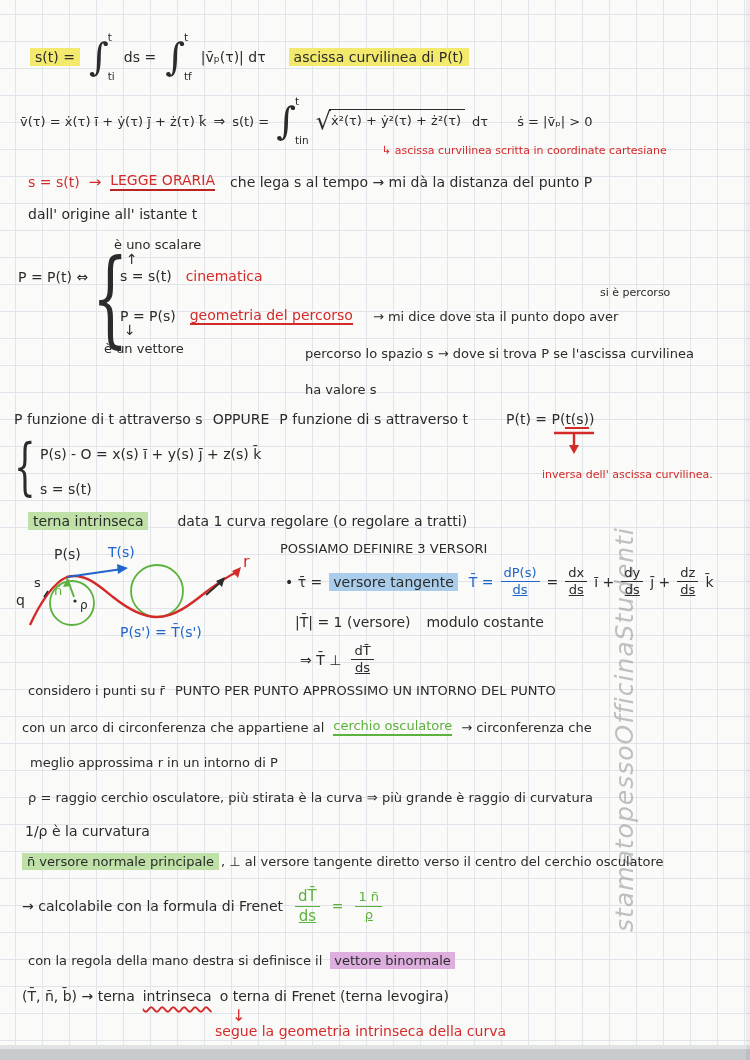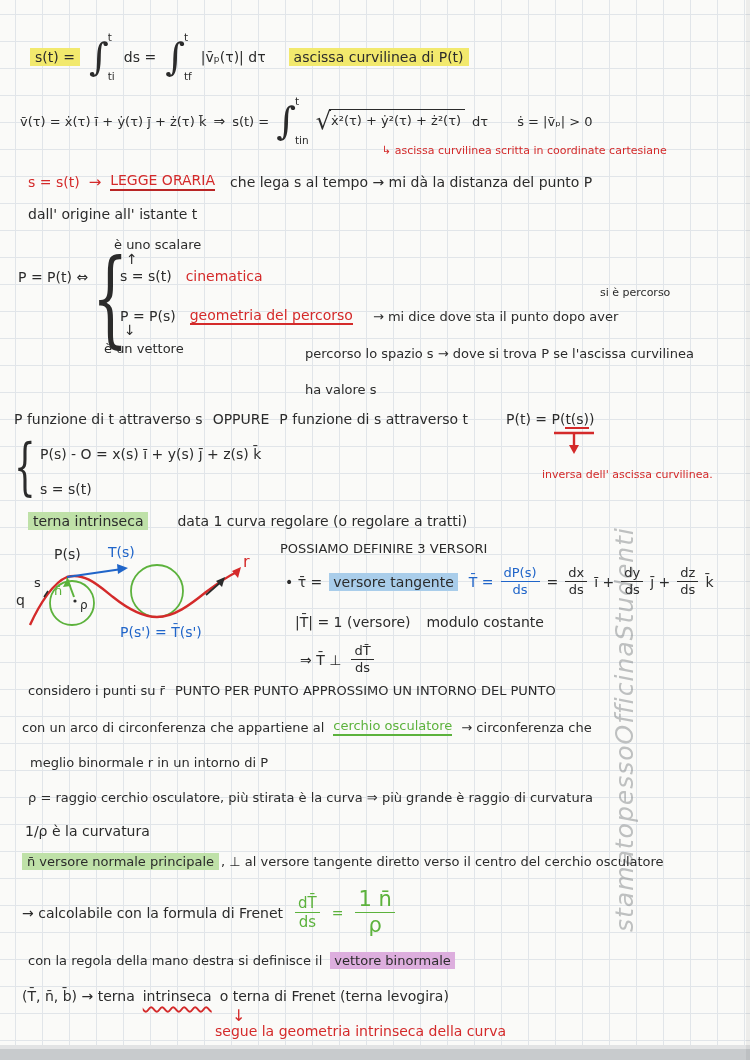--- a/index.html
+++ b/index.html
@@ -35,21 +35,21 @@
   .int-lims{display:inline-flex;flex-direction:column;justify-content:space-between;height:46px;font-size:10.5px;margin-left:-1px;}
   .int-lims .t{margin-top:-3px;}
   .int-lims .b{margin-bottom:-2px;}
   
   .sqrt{display:inline-flex;align-items:flex-start;}
   .sqrt-sign{font-size:24px;line-height:1;margin-right:-2px;}
   .sqrt-body{border-top:1.8px solid #2b2b2b;padding:3px 4px 0 2px;font-size:13px;}
   
   .frac{display:inline-flex;flex-direction:column;align-items:center;line-height:1.1;vertical-align:middle;font-size:13px;}
   .frac .num{border-bottom:1.8px solid currentColor;padding:0 3px 1px;}
-  .frac .den{padding-top:1px;}
+  .frac .den{padding-top:1px;text-decoration:underline;}
   .brace{font-family:"DejaVu Serif",serif;font-weight:200;display:inline-block;transform:scaleX(.55);transform-origin:left center;line-height:1;}
   .watermark{
     left:610px;top:932px;transform:rotate(-90deg);transform-origin:0 0;
     font-style:italic;font-size:25px;letter-spacing:1px;color:rgba(130,133,136,.5);white-space:nowrap;
   }
   .edge-b{left:0;right:0;bottom:0;height:11px;background:#c8cbcd;}
   .edge-b2{left:0;right:0;bottom:11px;height:4px;background:#e2e3e4;}
   .edge-r{top:0;bottom:0;right:0;width:4px;background:rgba(0,0,0,.05);}
   .arrow-ch{font-size:15px;}
 </style>
@@ -213,37 +213,37 @@
 
   <div class="abs row md" style="top:683px;left:28px;gap:10px;">
     <span>considero i punti su r̄</span>
     <span>PUNTO PER PUNTO APPROSSIMO UN INTORNO DEL PUNTO</span>
   </div>
   <div class="abs row md" style="top:718px;left:22px;">
     <span>con un arco di circonferenza che appartiene al</span>
     <span class="green ul-green">cerchio osculatore</span>
     <span>→ circonferenza che</span>
   </div>
-  <div class="abs md" style="top:755px;left:30px;">meglio binormale r in un intorno di P</div>
+  <div class="abs md" style="top:755px;left:30px;">meglio approssima r in un intorno di P</div>
 
   <div class="abs md" style="top:790px;left:28px;">ρ = raggio cerchio osculatore, più stirata è la curva ⇒ più grande è raggio di curvatura</div>
   <div class="abs" style="top:823px;left:25px;">1/ρ è la curvatura</div>
 
   <div class="abs row md" style="top:853px;left:22px;gap:2px;">
     <span class="hl-g">n̄ versore normale principale</span>
     <span>, ⊥ al versore tangente  diretto verso il centro del cerchio osculatore</span>
   </div>
   <div class="abs row" style="top:888px;left:22px;gap:12px;">
     <span>→ calcolabile con la formula di Frenet</span>
     <span class="frac green" style="font-size:15px;">
         <span class="num">dT̄</span>
         <span class="den">ds</span>
       </span>
     <span class="green">=</span>
-    <span class="frac green" style="font-size:21px;">
+    <span class="frac green" style="font-size:13px;">
         <span class="num">1 n̄</span>
         <span class="den">ρ</span>
       </span>
   </div>
 
   <div class="abs row md" style="top:952px;left:28px;gap:8px;">
     <span>con la regola della mano destra si definisce il</span>
     <span class="hl-p">vettore binormale</span>
   </div>
   <div class="abs row" style="top:988px;left:22px;gap:8px;">

